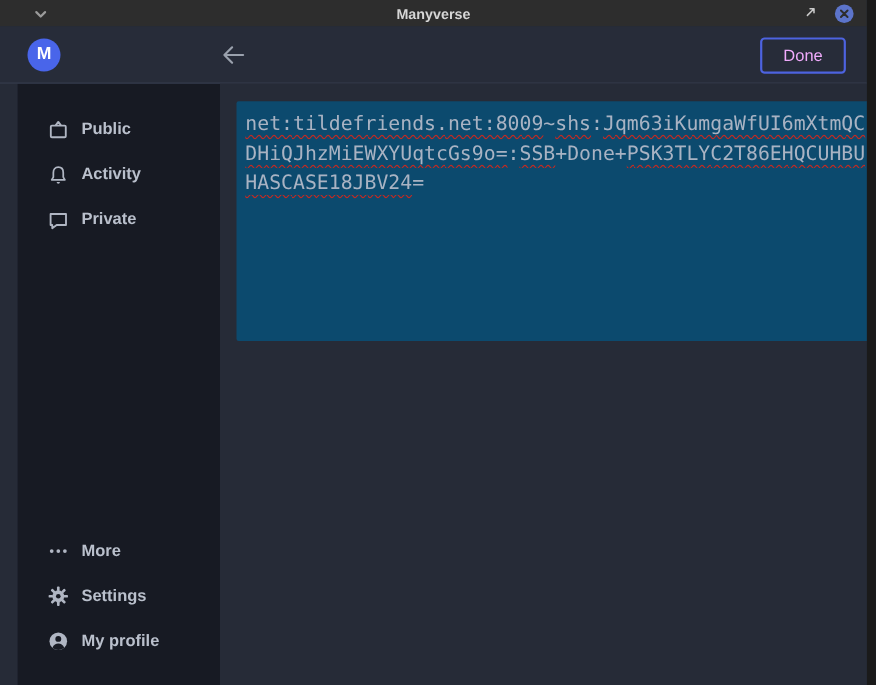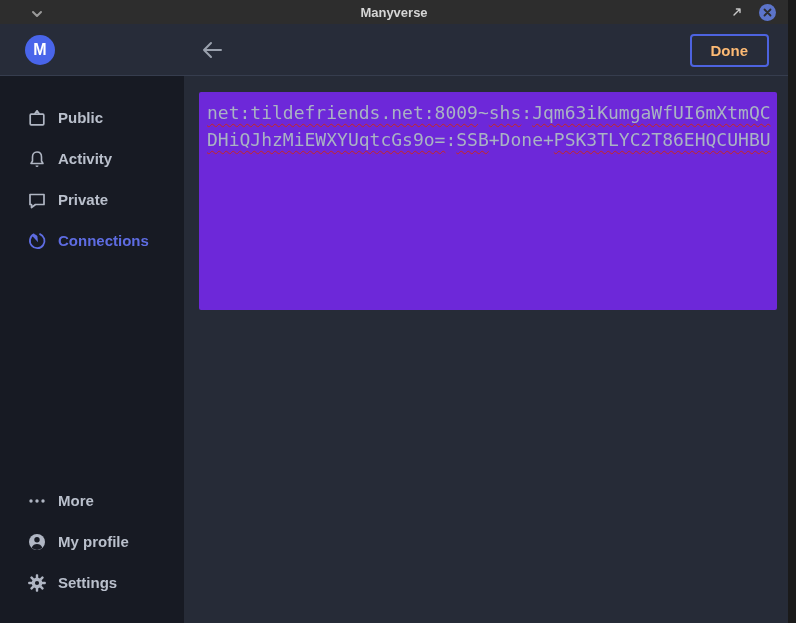--- a/index.html
+++ b/index.html
@@ -42,27 +42,27 @@
     background: #4965ea; color: #ffffff;
     display: flex; align-items: center; justify-content: center;
     font-weight: 700; font-size: 16px;
   }
   .back-btn { position: absolute; left: 200px; top: 14px; width: 24px; height: 24px; cursor: pointer; }
   .done-btn {
     position: absolute; right: 19px; top: 10px;
     height: 33px; padding: 0 19px;
     background: transparent;
     border: 2px solid #4d63e0; border-radius: 4px;
-    color: #fdba74; font-weight: 700; font-size: 15px;
+    color: #f0abfc; font-weight: 400; font-size: 15px;
     font-family: "Liberation Sans", sans-serif;
     cursor: pointer;
   }
 
   
-  .body { flex: 1; display: flex; min-height: 0; }
+  .body { flex: 1; display: flex; min-height: 0; margin-left: 16px; }
   .sidebar {
     flex: 0 0 184px; width: 184px;
     background: #171a23;
     display: flex; flex-direction: column;
   }
   .side-group-top { margin-top: 21px; }
   .side-spacer { flex: 1; }
   .side-group-bottom { margin-bottom: 20px; }
   .side-item {
     height: 41px; display: flex; align-items: center;
@@ -70,21 +70,21 @@
     color: #bac0cc; font-size: 15px; font-weight: 600;
     cursor: pointer;
   }
   .side-item .icn { width: 20px; height: 20px; flex: 0 0 20px; display: flex; align-items: center; justify-content: center; }
   .side-item.active { color: #5e6ce2; }
 
   .main { flex: 1; background: #262b37; position: relative; }
   .code-field {
     position: absolute; left: 15px; top: 16px;
     width: 578px; height: 218px;
-    background: #6d28d9; border-radius: 2px;
+    background: #0c4a6e; border-radius: 2px;
     padding: 7px 8px;
     font-family: "DejaVu Sans Mono", monospace;
     font-size: 18px; line-height: 27px;
     color: #a9b3c3;
     overflow: hidden;
     cursor: text;
   }
   .code-line { white-space: pre; }
   .sp-wavy {
     text-decoration-line: underline;
@@ -160,56 +160,36 @@
 
         <div class="side-item">
           <span class="icn">
             <svg width="20" height="20" viewBox="0 0 20 20">
               <path d="M3 4.5 H17 V14.5 H8.5 L4.5 17.5 V14.5 H3 Z" fill="none" stroke="#b0b6c3" stroke-width="1.7" stroke-linejoin="round"></path>
             </svg>
           </span>
           <span>Private</span>
         </div>
 
-        <div class="side-item active">
-          <span class="icn">
-            <svg width="20" height="20" viewBox="0 0 20 20">
-              <path d="M6.8 3.4 A7.3 7.3 0 1 0 13 3.1" fill="none" stroke="#5e6ce2" stroke-width="1.8" stroke-linecap="round"></path>
-              <path d="M11 11.2 L4.6 4.2 C6.4 2.6 9.2 3.2 10.4 5.4 Z" fill="#5e6ce2"></path>
-            </svg>
-          </span>
-          <span>Connections</span>
-        </div>
 
       </div>
 
       <div class="side-spacer"></div>
 
       <div class="side-group-bottom">
 
         <div class="side-item">
           <span class="icn">
             <svg width="20" height="20" viewBox="0 0 20 20">
               <circle cx="4" cy="10" r="1.7" fill="#b0b6c3"></circle>
               <circle cx="10" cy="10" r="1.7" fill="#b0b6c3"></circle>
               <circle cx="16" cy="10" r="1.7" fill="#b0b6c3"></circle>
             </svg>
           </span>
           <span>More</span>
-        </div>
-
-        <div class="side-item">
-          <span class="icn">
-            <svg width="20" height="20" viewBox="0 0 20 20">
-              <circle cx="10" cy="10" r="8" fill="#b0b6c3"></circle>
-              <circle cx="10" cy="7.8" r="2.7" fill="#171a23"></circle>
-              <path d="M4.6 15.8 C5.8 13 7.8 12 10 12 C12.2 12 14.2 13 15.4 15.8 A8 8 0 0 1 4.6 15.8 Z" fill="#171a23"></path>
-            </svg>
-          </span>
-          <span>My profile</span>
         </div>
 
         <div class="side-item">
           <span class="icn">
             <svg width="20" height="20" viewBox="0 0 20 20">
               <g fill="#b0b6c3">
                 <circle cx="10" cy="10" r="5.4"></circle>
                 <rect x="8.8" y="1.2" width="2.4" height="4" rx="0.8"></rect>
                 <rect x="8.8" y="1.2" width="2.4" height="4" rx="0.8" transform="rotate(45 10 10)"></rect>
                 <rect x="8.8" y="1.2" width="2.4" height="4" rx="0.8" transform="rotate(90 10 10)"></rect>
@@ -218,24 +198,36 @@
                 <rect x="8.8" y="1.2" width="2.4" height="4" rx="0.8" transform="rotate(225 10 10)"></rect>
                 <rect x="8.8" y="1.2" width="2.4" height="4" rx="0.8" transform="rotate(270 10 10)"></rect>
                 <rect x="8.8" y="1.2" width="2.4" height="4" rx="0.8" transform="rotate(315 10 10)"></rect>
               </g>
               <circle cx="10" cy="10" r="2.1" fill="#171a23"></circle>
             </svg>
           </span>
           <span>Settings</span>
         </div>
 
+        <div class="side-item">
+          <span class="icn">
+            <svg width="20" height="20" viewBox="0 0 20 20">
+              <circle cx="10" cy="10" r="8" fill="#b0b6c3"></circle>
+              <circle cx="10" cy="7.8" r="2.7" fill="#171a23"></circle>
+              <path d="M4.6 15.8 C5.8 13 7.8 12 10 12 C12.2 12 14.2 13 15.4 15.8 A8 8 0 0 1 4.6 15.8 Z" fill="#171a23"></path>
+            </svg>
+          </span>
+          <span>My profile</span>
+        </div>
+
       </div>
     </div>
 
     <div class="main">
       <div class="code-field">
         <div class="code-line"><span class="sp-wavy">net:tildefriends.net:8009</span><span>~</span><span class="sp-wavy">shs</span><span>:</span><span class="sp-wavy">Jqm63iKumgaWfUI6mXtmQC</span></div>
         <div class="code-line"><span class="sp-wavy">DHiQJhzMiEWXYUqtcGs9o=</span><span>:</span><span class="sp-wavy">SSB</span><span>+Done+</span><span class="sp-wavy">PSK3TLYC2T86EHQCUHBU</span></div>
+        <div class="code-line"><span class="sp-wavy">HASCASE18JBV24</span><span>=</span></div>
       </div>
     </div>
 
   </div>
 </div>
 
 </body></html>

